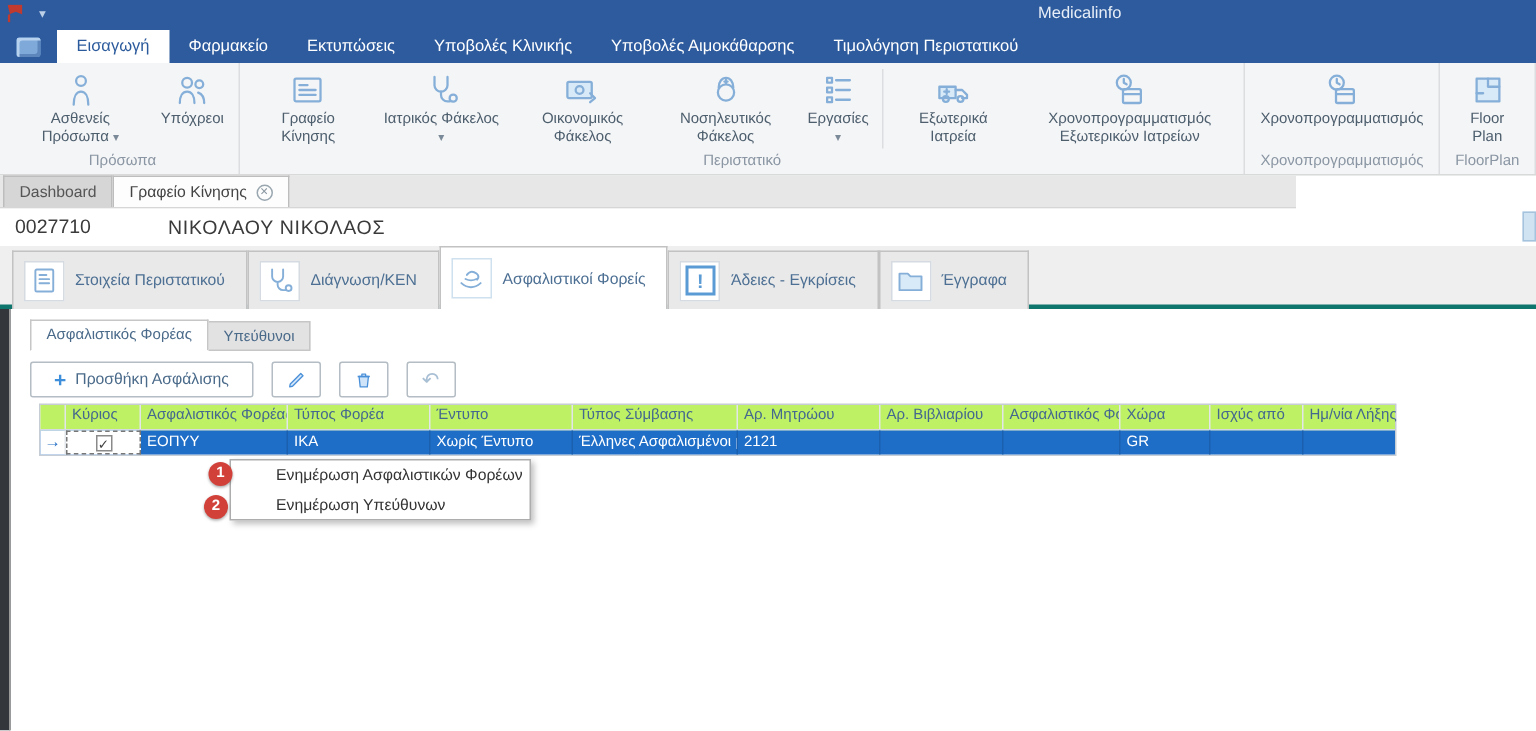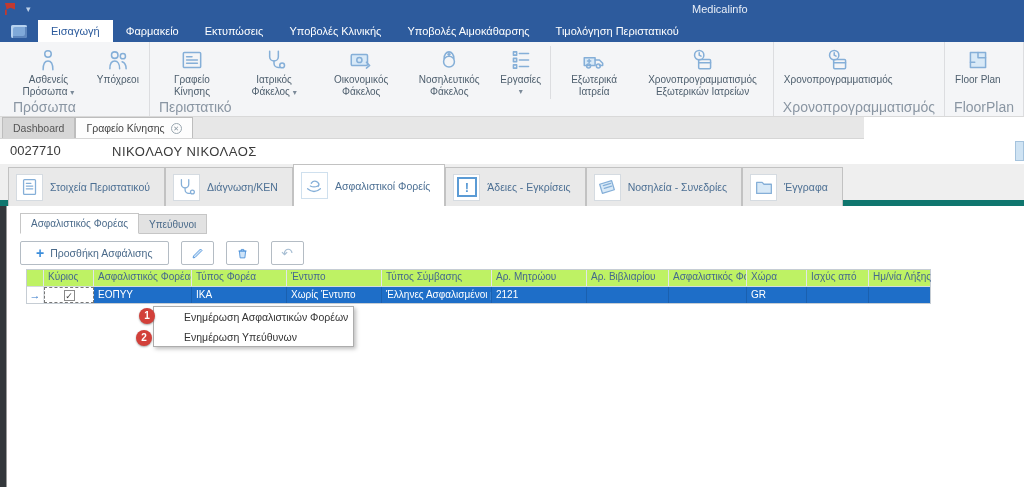--- a/index.html
+++ b/index.html
@@ -19,21 +19,21 @@
   .file-glyph { width:16px; height:13px; background:#7fa9d9; border-radius:2px;
                 box-shadow:inset 2px 2px 0 #b7d2ef, inset -2px -2px 0 #5d86bd; }
   .mtab { padding:0 13px; line-height:22px; font-size:11px; color:#fff; white-space:nowrap; }
   .mtab.active { background:#fff; color:#2b5a9c; }
 
   
   .ribbon { position:absolute; top:42px; left:0; width:1024px; height:75px; background:#f4f5f7;
             border-bottom:1px solid #d9d9d9; display:flex; padding-left:4px; }
   .rgroup { display:flex; flex-direction:column; border-right:1px solid #dcdde0; padding:0 3px; }
   .rgroup-btns { flex:1; display:flex; align-items:stretch;justify-content:space-between; }
-  .rgroup-label { height:15px; text-align:left; font-size:14px; color:#8a96a3; line-height:13px; white-space:nowrap; padding:0 6px; }
+  .rgroup-label { height:15px; text-align:center; font-size:10px; color:#8a96a3; line-height:13px; white-space:nowrap; padding:0 6px; }
   .rbtn { display:flex; flex-direction:column; align-items:center; padding:5px 7px 0; cursor:default; }
   .rbtn svg { width:26px; height:26px; margin-bottom:1px; }
   .rbtn-label { font-size:10px; color:#4d5e6d; text-align:center; line-height:11.5px; max-width:86px; }
   .rbtn-label.wide { max-width:140px; }
   .caret { color:#7b8a98; font-size:8px; }
   .caret.below { display:block; text-align:center; }
   .rdivider { width:1px; background:#dcdde0; margin:4px 2px 2px; }
   .icn { stroke:#85afd8; fill:none; stroke-width:1.4; stroke-linecap:round; stroke-linejoin:round; }
   .icn .fillsoft { fill:#d8e9f7; }
   .icn-bars rect { fill:#5b8fc4; stroke:none; }
@@ -48,21 +48,21 @@
                font-size:7px; line-height:9px; text-align:center; }
 
   
   .patientbar { position:absolute; top:139px; left:0; width:1024px; height:25px; background:#fff; }
   .patient-code { position:absolute; left:10px; top:4px; font-size:13px; color:#3a3a3a; }
   .patient-name { position:absolute; left:112px; top:5px; font-size:13px; color:#3a3a3a; letter-spacing:0.5px; }
   .right-sliver { position:absolute; right:0; top:2px; width:9px; height:20px; background:#cfe3f3; border:1px solid #a5c3dd; }
 
   
   .maintabs { position:absolute; top:164px; left:0; width:1024px; height:42px; background:#efefef;
-              border-bottom:6px solid #0f766e; display:flex; padding-left:8px; }
+              border-bottom:3px solid #0f766e; display:flex; padding-left:8px; }
   .xtab { display:flex; align-items:center; gap:7px; padding:0 14px 0 7px; height:39px; margin-top:3px;
           background:#e9e9e9; border:1px solid #c2c2c2; border-bottom:none; white-space:nowrap; }
   .xtab.active { background:#fff; height:42px; margin-top:0; position:relative; z-index:2; }
   .xtab-iconbox { width:27px; height:27px; background:#fff; border:1px solid #d5dbe1; display:flex;
                   align-items:center; justify-content:center; }
   .xtab.active .xtab-iconbox { border-color:#cfe0ee; }
   .xtab-iconbox svg { width:22px; height:22px; }
   .xtab-label { font-size:10.5px; color:#4c6f93; }
   .excl-box { width:20px; height:20px; border:2px solid #5b9bd5; color:#5b9bd5; font-weight:bold;
               font-size:13px; text-align:center; line-height:17px; }
@@ -303,29 +303,20 @@
   </div>
   <div class="xtab">
     <span class="xtab-iconbox">
         <span class="excl-box">!</span>
       </span>
     <span class="xtab-label">Άδειες - Εγκρίσεις</span>
   </div>
   <div class="xtab">
     <span class="xtab-iconbox">
         <svg class="icn" viewBox="0 0 24 24">
-          <path class="fillsoft" d="M4 9l13-4 3 10-13 4z"></path>
-          <path d="M8 10.5l8-2.5M9 13.5l8-2.5"></path>
-        </svg>
-      </span>
-    <span class="xtab-label">Νοσηλεία - Συνεδρίες</span>
-  </div>
-  <div class="xtab">
-    <span class="xtab-iconbox">
-        <svg class="icn" viewBox="0 0 24 24">
           <path class="fillsoft" d="M4 7h6l2 2h8v10H4z"></path>
         </svg>
       </span>
     <span class="xtab-label">Έγγραφα</span>
   </div>
 </div>
 
 <div class="darkstrip"></div>
 
 <div class="subtabs">

